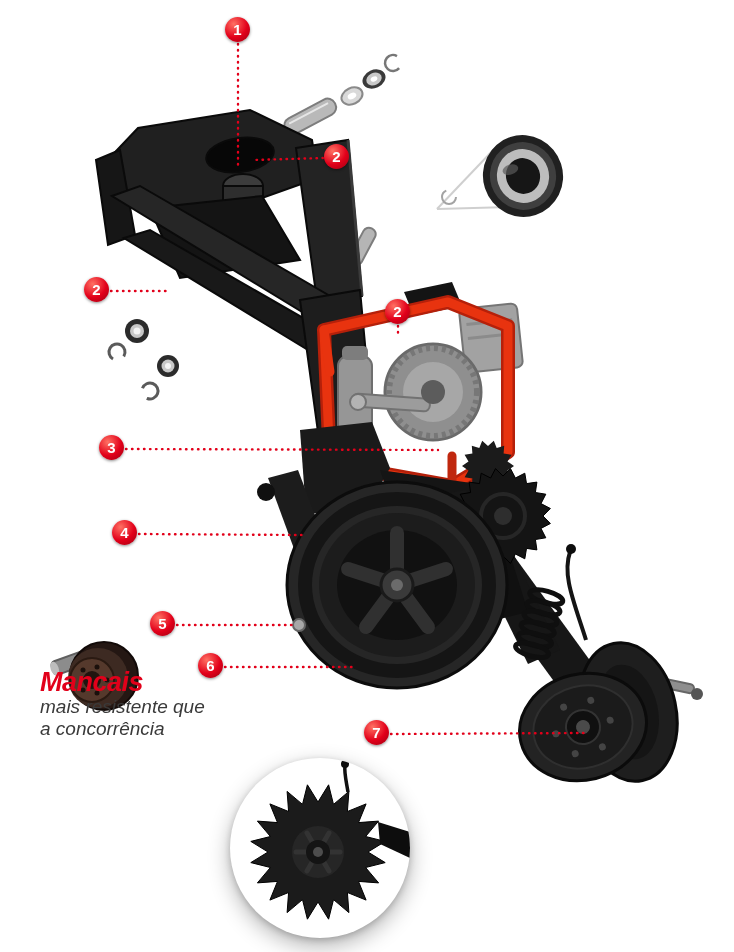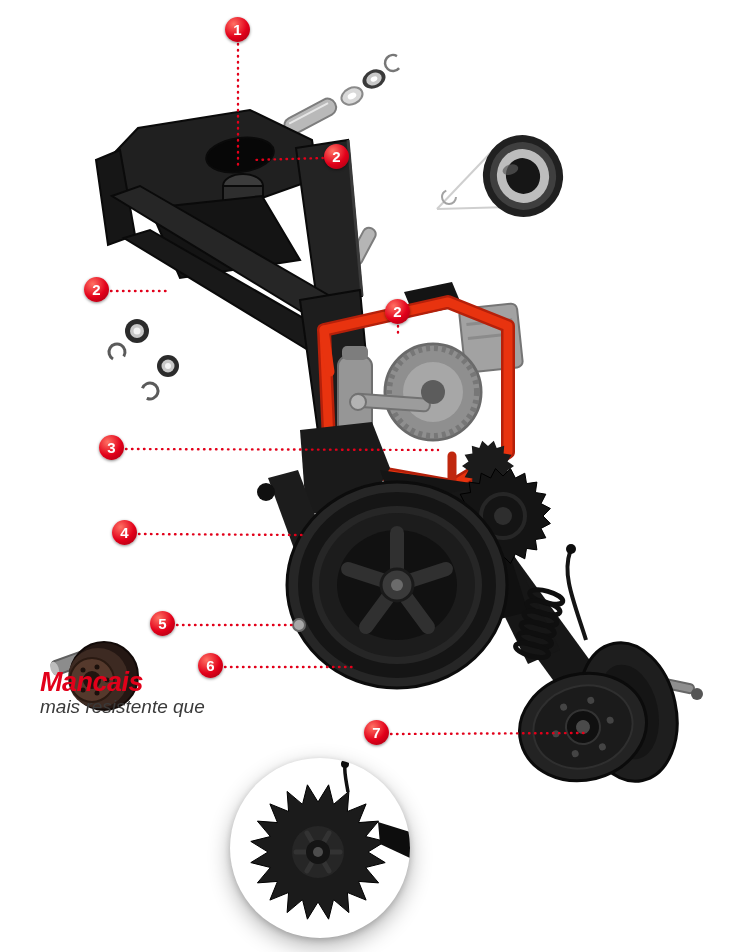--- a/index.html
+++ b/index.html
@@ -240,20 +240,21 @@
   <div class="co" id="co5"><span>5</span></div>
   <div class="co" id="co6"><span>6</span></div>
   <div class="co" id="co7"><span>7</span></div>
 
   <div class="feature">
     <div class="feature-title">
       <div>Mancais</div>
     </div>
     <div class="feature-sub">
       <div>mais resistente que</div>
+      <div>a concorrência</div>
     </div>
   </div>
 
   <div class="inset">
     <svg viewBox="0 0 180 180">
       <polygon fill="#1b1b1b" stroke="#000" stroke-width="1" points="88.0,44.0 98.6,26.8 103.5,46.4 118.9,33.4 117.4,53.5 136.1,45.9 128.5,64.6 148.6,63.1 135.6,78.5 155.2,83.4 138.0,94.0 155.2,104.6 135.6,109.5 148.6,124.9 128.5,123.4 136.1,142.1 117.4,134.5 118.9,154.6 103.5,141.6 98.6,161.2 88.0,144.0 77.4,161.2 72.5,141.6 57.1,154.6 58.6,134.5 39.9,142.1 47.5,123.4 27.4,124.9 40.4,109.5 20.8,104.6 38.0,94.0 20.8,83.4 40.4,78.5 27.4,63.1 47.5,64.6 39.9,45.9 58.6,53.5 57.1,33.4 72.5,46.4 77.4,26.8"></polygon>
       <circle cx="88" cy="94" r="26" fill="#262626"></circle>
       <g stroke="#333" stroke-width="5" stroke-linecap="round">
         <line x1="88" y1="94" x2="110" y2="94"></line>
         <line x1="88" y1="94" x2="77" y2="113"></line>

